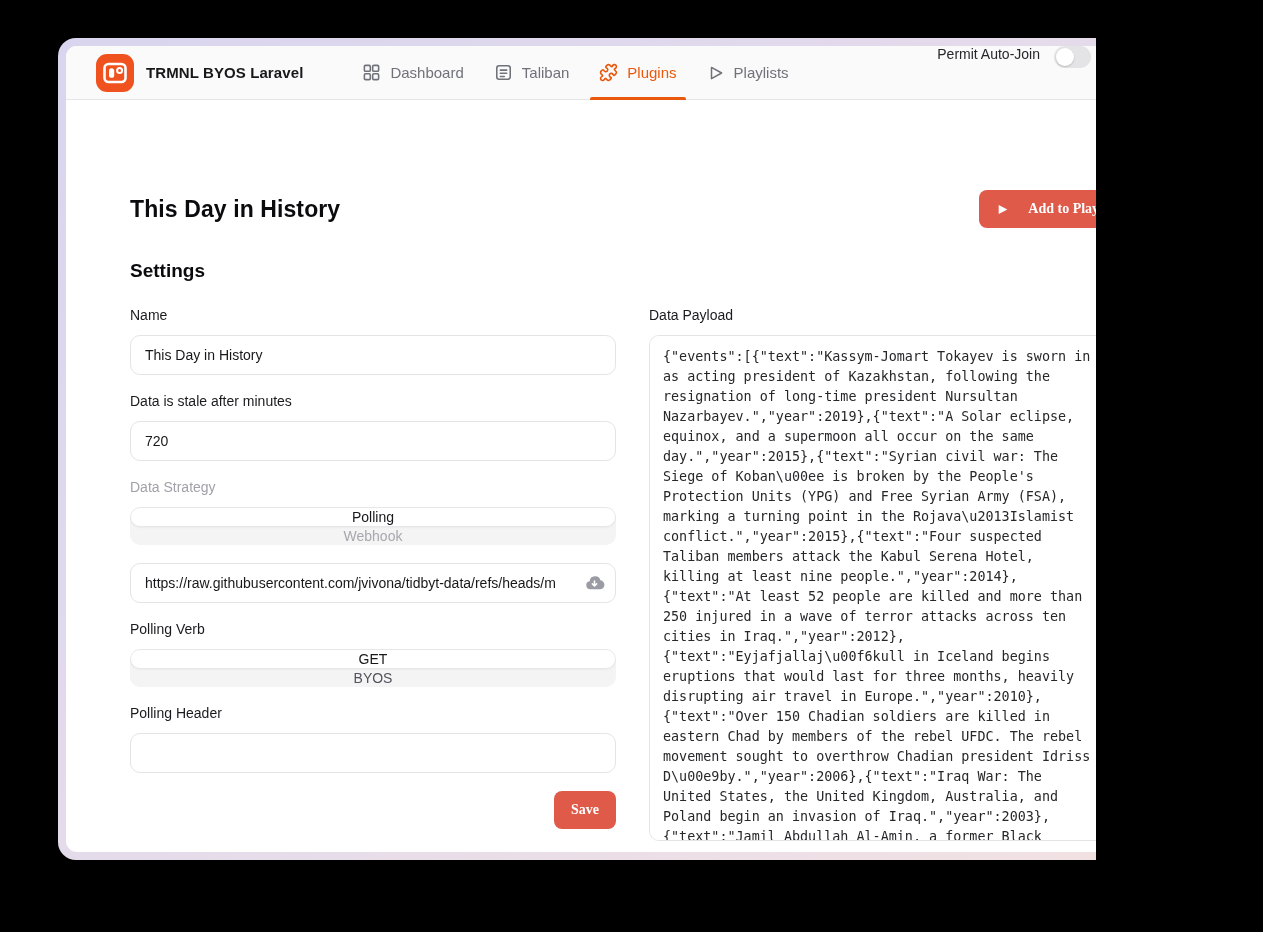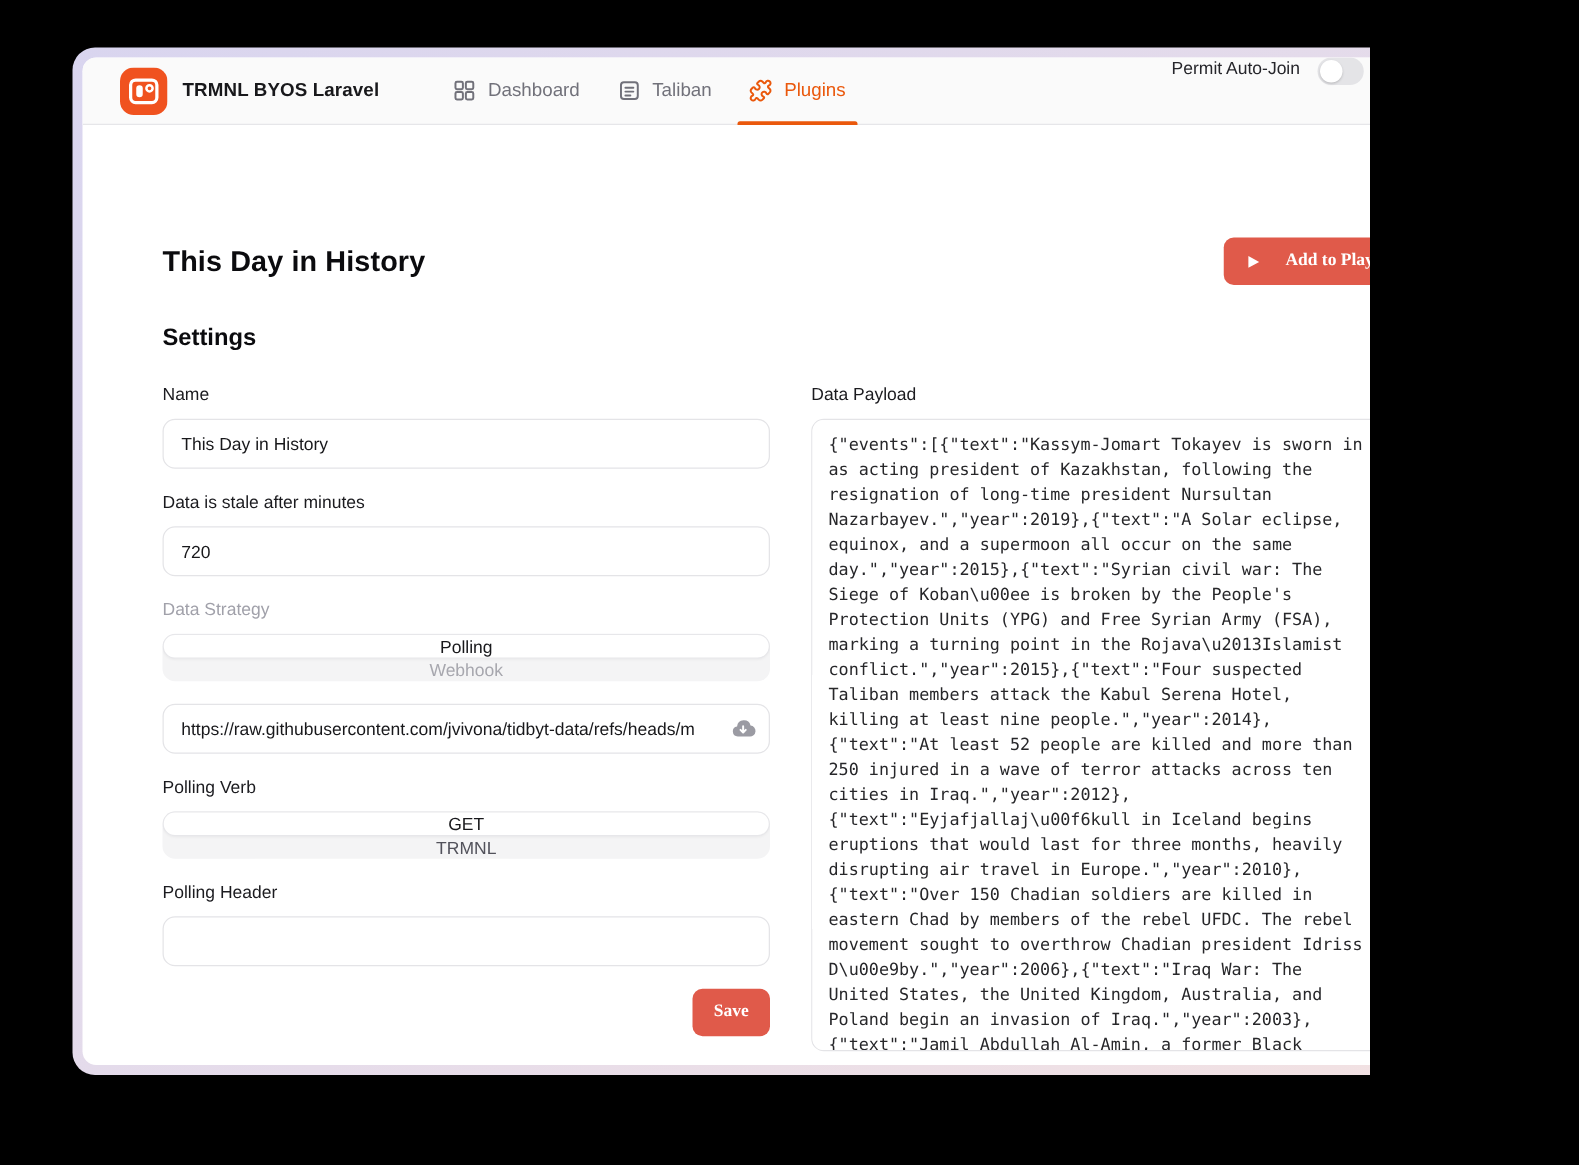--- a/index.html
+++ b/index.html
@@ -101,20 +101,28 @@
             <span>Taliban</span>
           </div>
           <div class="nav-item active">
             <span class="nicon">
               <svg width="19" height="19" viewBox="0 0 24 24" fill="none" stroke="#ea580c" stroke-width="2" stroke-linecap="round" stroke-linejoin="round">
                 <path d="M19.4 7.9c-.05.32.06.65.29.88l1.57 1.57c.47.47.7 1.08.7 1.7s-.23 1.23-.7 1.7l-1.61 1.61a.98.98 0 0 1-.84.28c-.47-.07-.8-.48-.97-.93a2.5 2.5 0 1 0-3.21 3.21c.45.17.86.5.93.97a.98.98 0 0 1-.28.84l-1.61 1.61c-.47.47-1.09.71-1.71.71s-1.23-.24-1.7-.71l-1.57-1.57a1.03 1.03 0 0 0-.88-.29c-.49.07-.84.5-1.02.97a2.5 2.5 0 1 1-3.24-3.24c.46-.18.9-.53.97-1.02a1.03 1.03 0 0 0-.29-.88l-1.57-1.57A2.4 2.4 0 0 1 2 12c0-.62.24-1.23.71-1.7l1.52-1.53c.24-.24.58-.35.92-.3.52.08.88.53 1.07 1.01a2.5 2.5 0 1 0 3.26-3.26c-.48-.2-.93-.56-1.01-1.07-.05-.34.06-.68.3-.92l1.53-1.52A2.4 2.4 0 0 1 12 2c.62 0 1.23.24 1.7.71l1.57 1.57c.23.23.56.34.88.29.49-.07.84-.5 1.02-.97a2.5 2.5 0 1 1 3.24 3.24c-.46.18-.9.53-.97 1.02Z"></path>
               </svg>
             </span>
             <span>Plugins</span>
           </div>
+          <div class="nav-item">
+            <span class="nicon">
+              <svg width="18" height="18" viewBox="0 0 24 24" fill="none" stroke="#71717a" stroke-width="2" stroke-linecap="round" stroke-linejoin="round">
+                <path d="M6 4.5 L19.5 12 L6 19.5 Z"></path>
+              </svg>
+            </span>
+            <span>Playlists</span>
+          </div>
         </div>
 
         <div class="nav-right">
           <span class="permit-label">Permit Auto-Join</span>
           <span class="toggle">
               <span class="knob"></span>
             </span>
           <span class="avatar">TU</span>
           <span class="chev">
             <svg width="15" height="15" viewBox="0 0 24 24" fill="none" stroke="#8b8b93" stroke-width="2.2" stroke-linecap="round" stroke-linejoin="round">
@@ -169,21 +177,21 @@
                     <path d="M12 9.8 v5.2 M9.6 13 12 15.4 14.4 13" fill="none" stroke="#fff" stroke-width="1.8" stroke-linecap="round" stroke-linejoin="round"></path>
                   </svg>
                 </span>
               </div>
             </div>
 
             <div class="field">
               <div class="field-label">Polling Verb</div>
               <div class="seg">
                 <div class="seg-opt selected">GET</div>
-                <div class="seg-opt">TRMNL</div>
+                <div class="seg-opt">BYOS</div>
               </div>
             </div>
 
             <div class="field">
               <div class="field-label">Polling Header</div>
               <input class="tinput" type="text" style="">
             </div>
 
             <div class="save-row">
               <button class="btn">Save</button>

